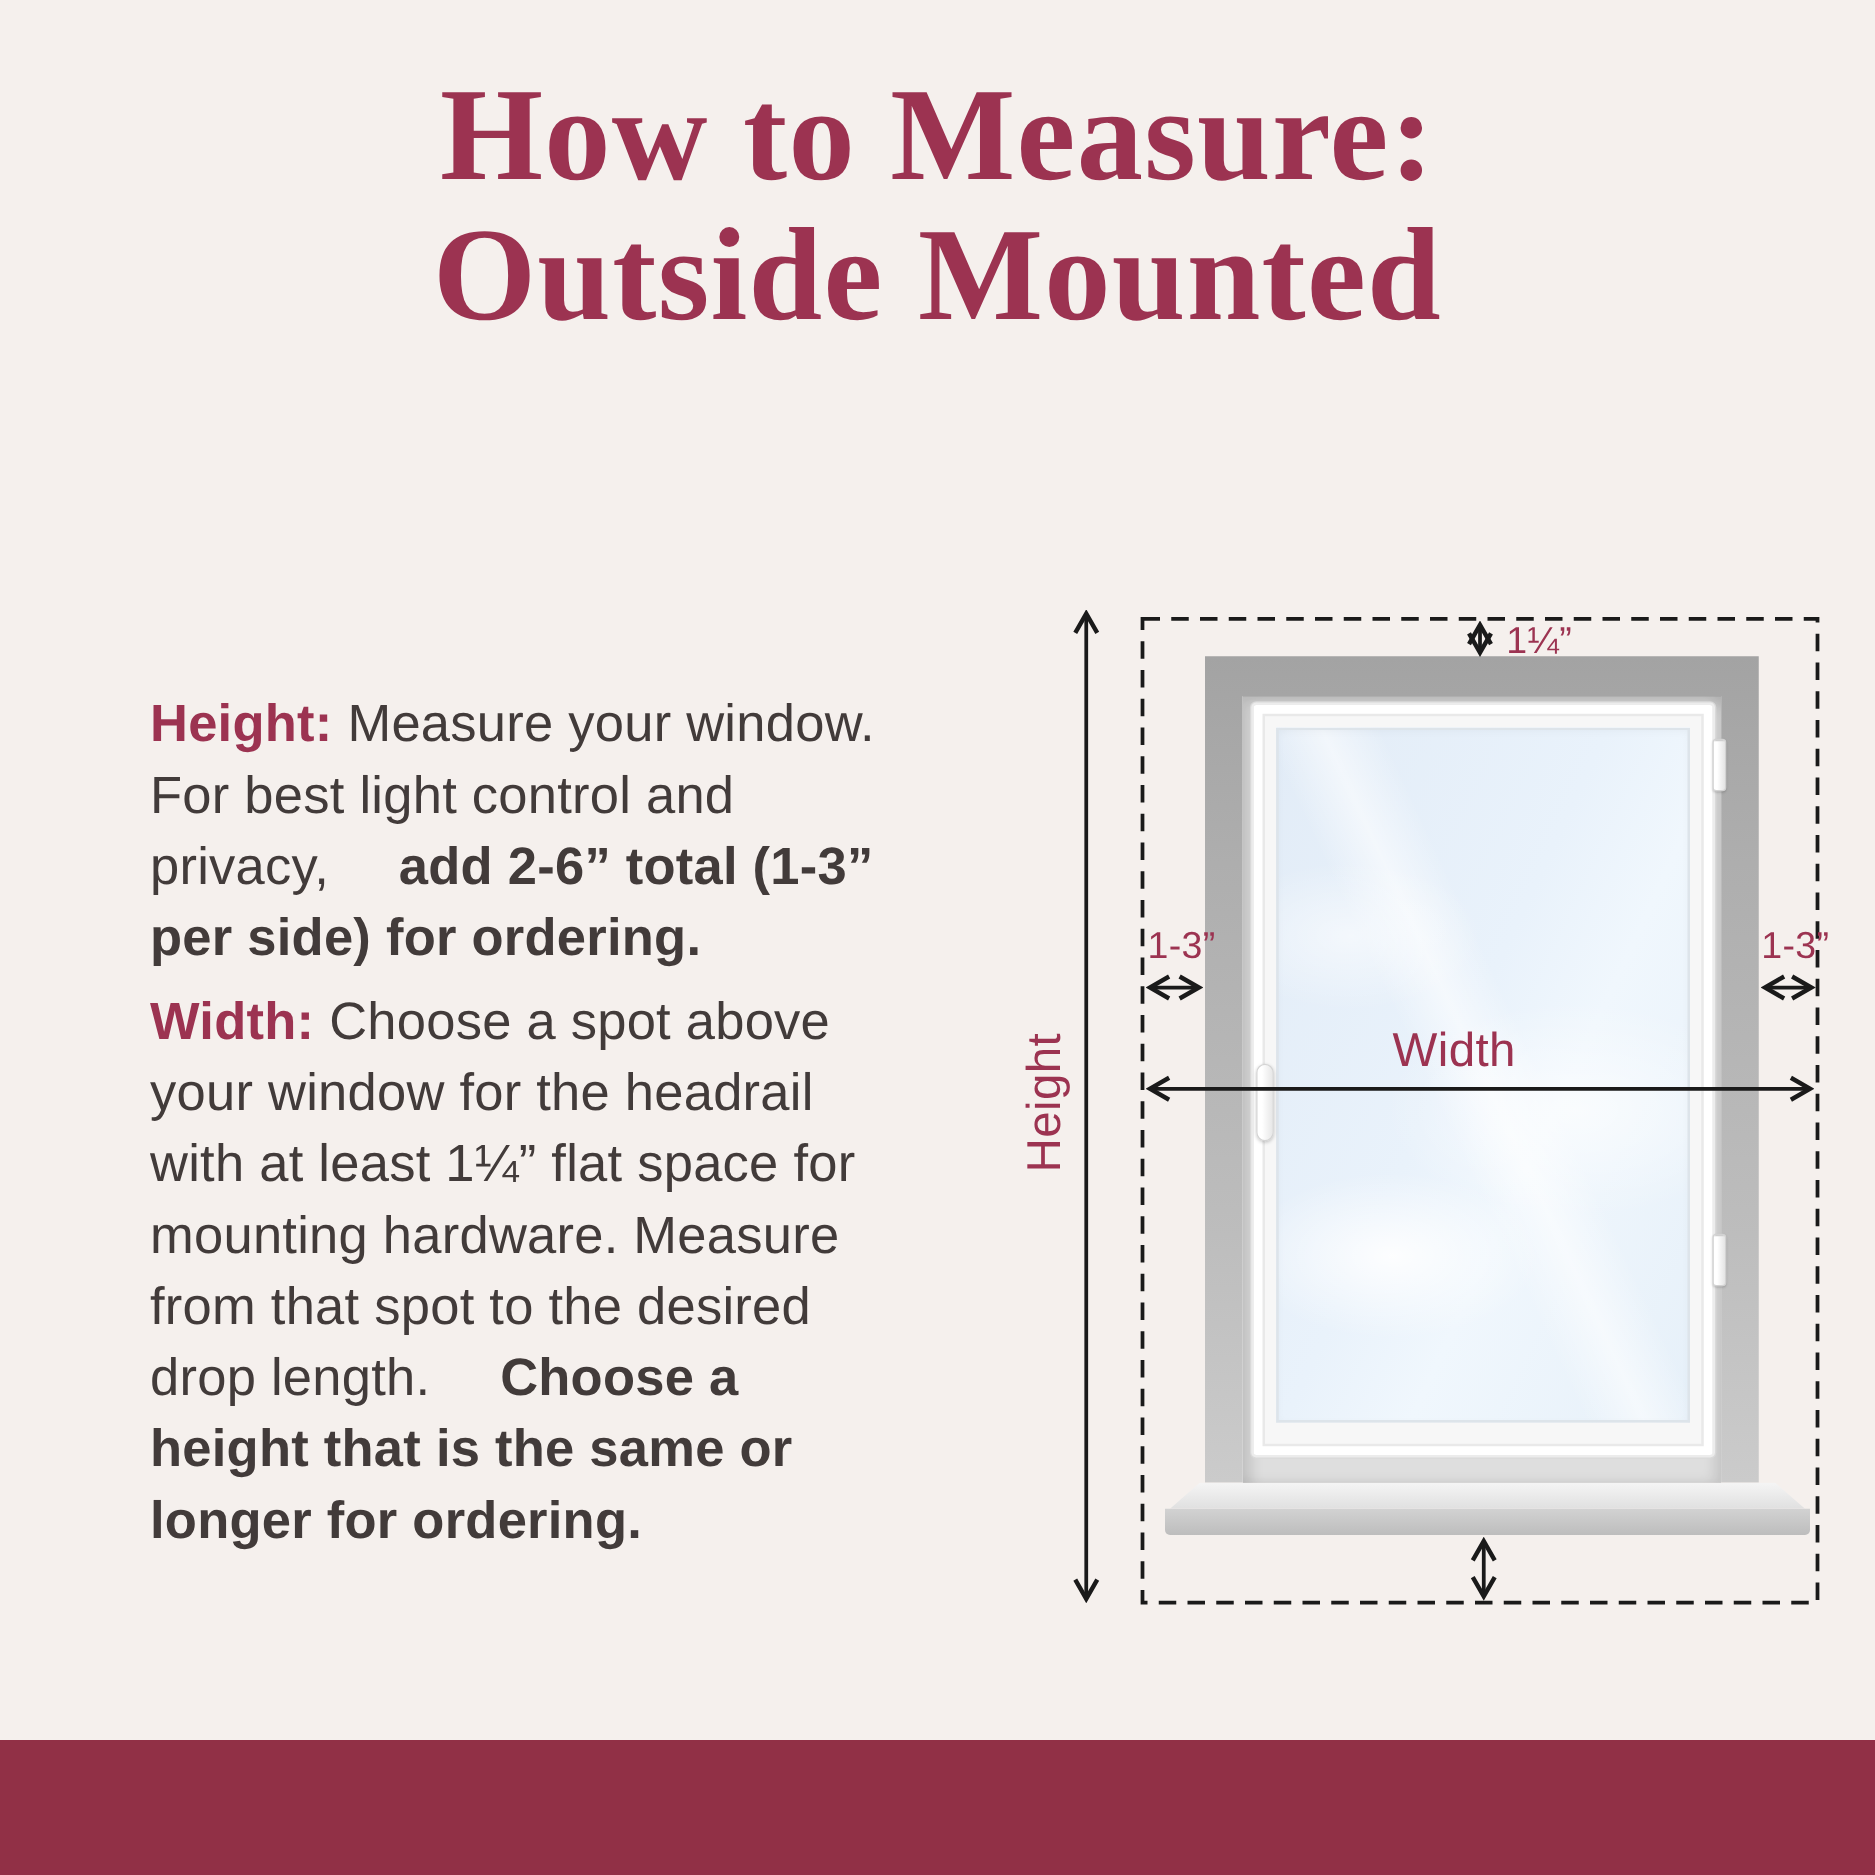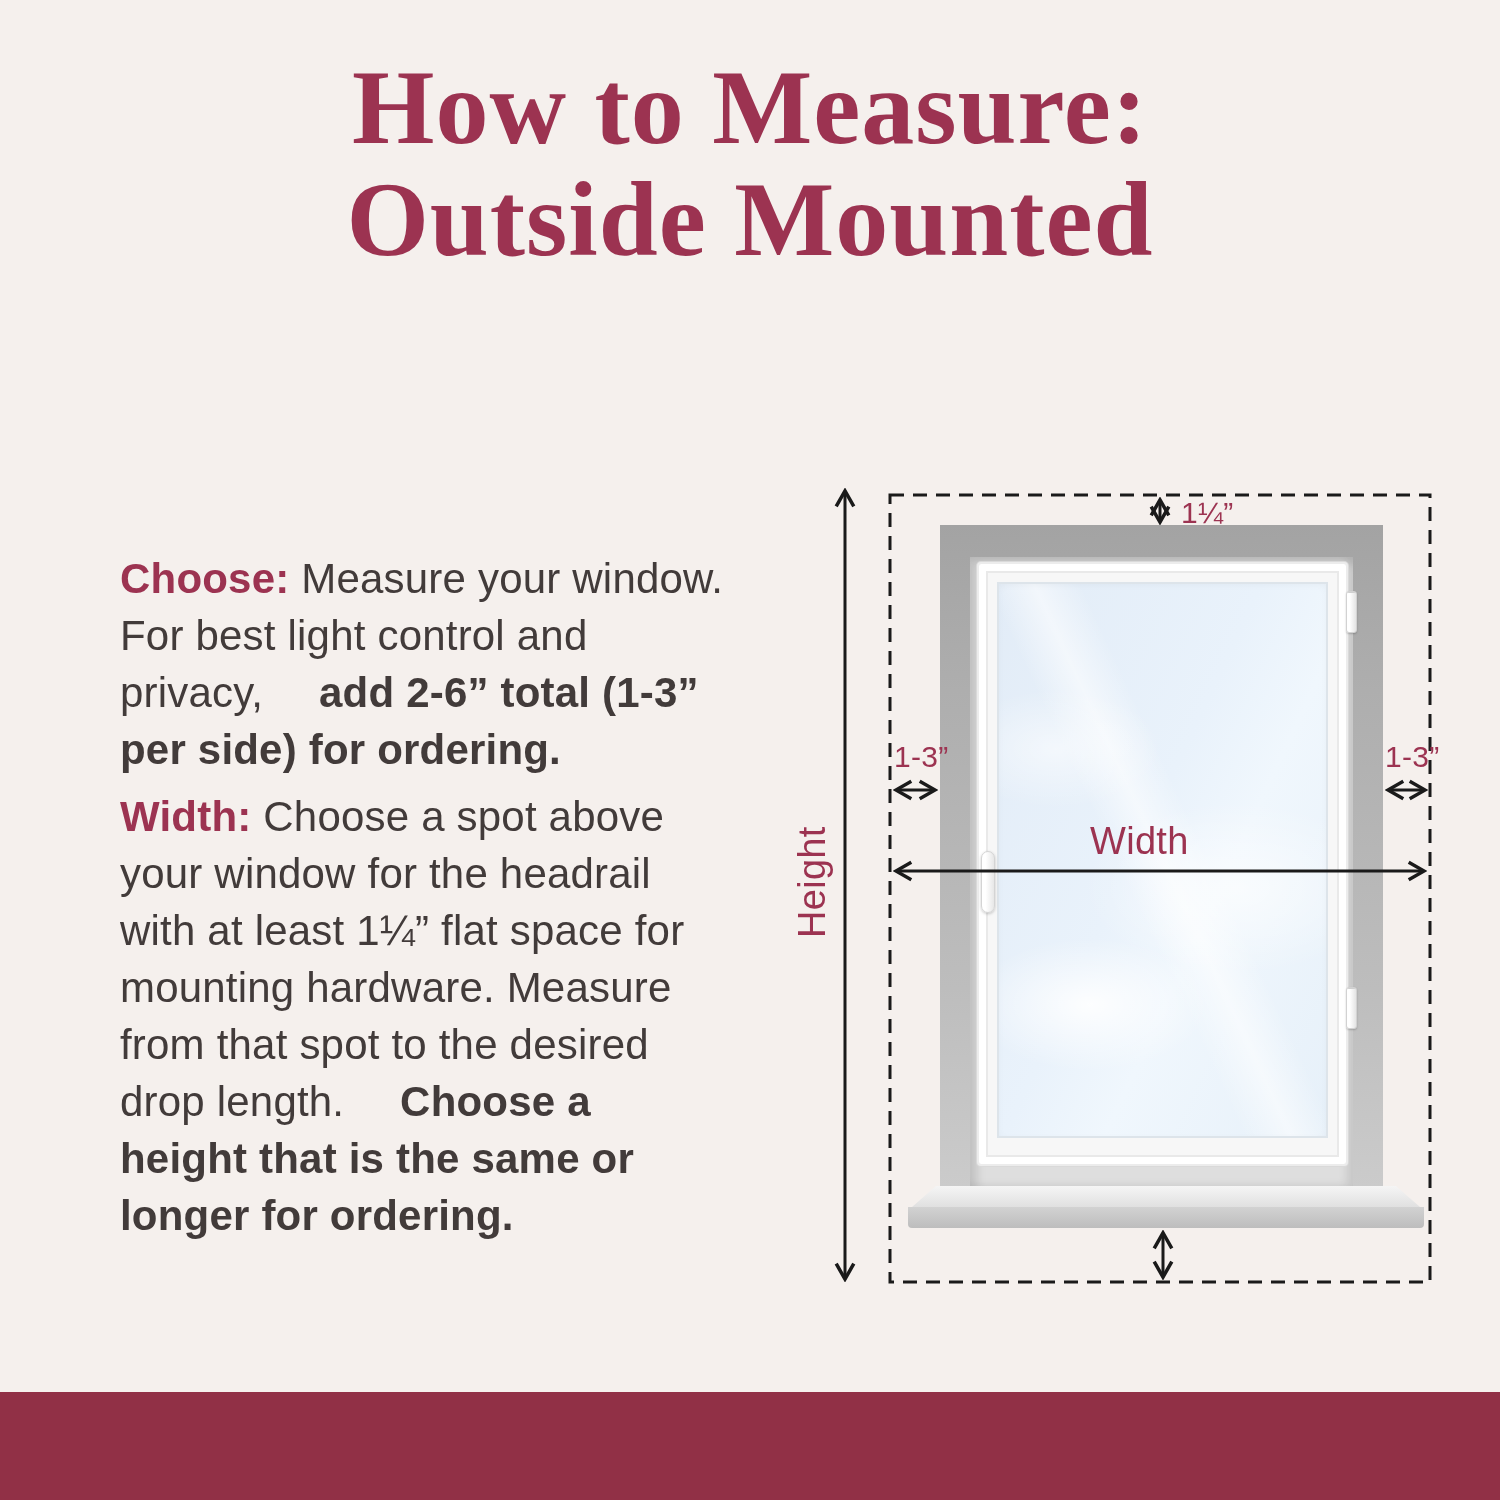--- a/index.html
+++ b/index.html
@@ -29,21 +29,21 @@
   
   .instructions{
     position:absolute;left:120px;top:550px;width:608px;
     color:var(--ink);font-size:42px;line-height:57px;letter-spacing:.2px;
   }
   .instructions p{margin:0 0 10px 0;}
   .lead{color:var(--accent);font-weight:700;}
   .instructions .b{font-weight:700;margin-left:44px;}
 
   
-  .diagram{position:absolute;inset:0;}
+  .diagram{position:absolute;inset:0;margin-left:24px;}
   .win-frame{
     position:absolute;left:940px;top:525px;width:443px;height:661px;
     background:linear-gradient(180deg,#a3a3a3 0%,#aeaeae 25%,#bdbdbd 70%,#cbcbcb 100%);
   }
   .win-jamb{
     position:absolute;left:970px;top:557px;width:383px;height:629px;
     background:#dedede;
     box-shadow:inset 7px 7px 10px rgba(0,0,0,.13), inset -6px 0 9px rgba(0,0,0,.10);
   }
   .win-sash{
@@ -109,21 +109,21 @@
 </style>
 </head>
 <body>
 
 <div class="canvas">
 
   <h1 class="title"><span>How to Measure:</span><br><span>Outside Mounted</span></h1>
 
 
   <section class="instructions">
-    <p><span class="lead">Choose:</span><span><span>  Measure your window. For best light control and privacy, </span><span class="b">add 2-6” total (1-3” per side) for ordering.</span></span></p>
+    <p><span class="lead">Height:</span><span><span>  Measure your window. For best light control and privacy, </span><span class="b">add 2-6” total (1-3” per side) for ordering.</span></span></p>
     <p><span class="lead">Width:</span><span><span> Choose a spot above your window for the headrail with at least 1¼” flat space for mounting hardware. Measure from that spot to the desired drop length. </span><span class="b">Choose a height that is the same or longer for ordering.</span></span></p>
   </section>
 
   <div class="diagram">
 
     <div class="win-frame"></div>
     <div class="win-jamb"></div>
     <div class="win-sash"></div>
     <div class="win-glass"></div>
     <div class="win-handle"></div>

